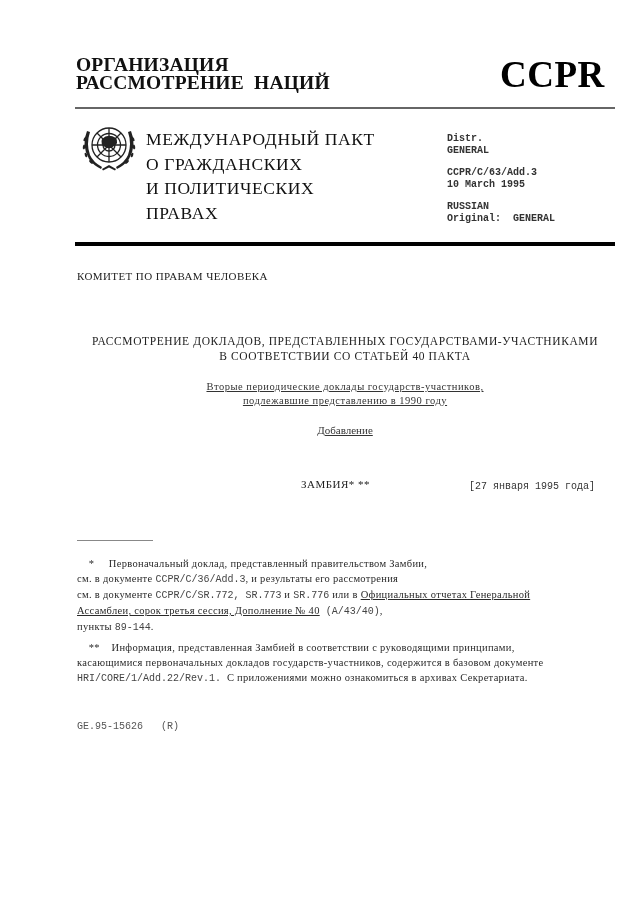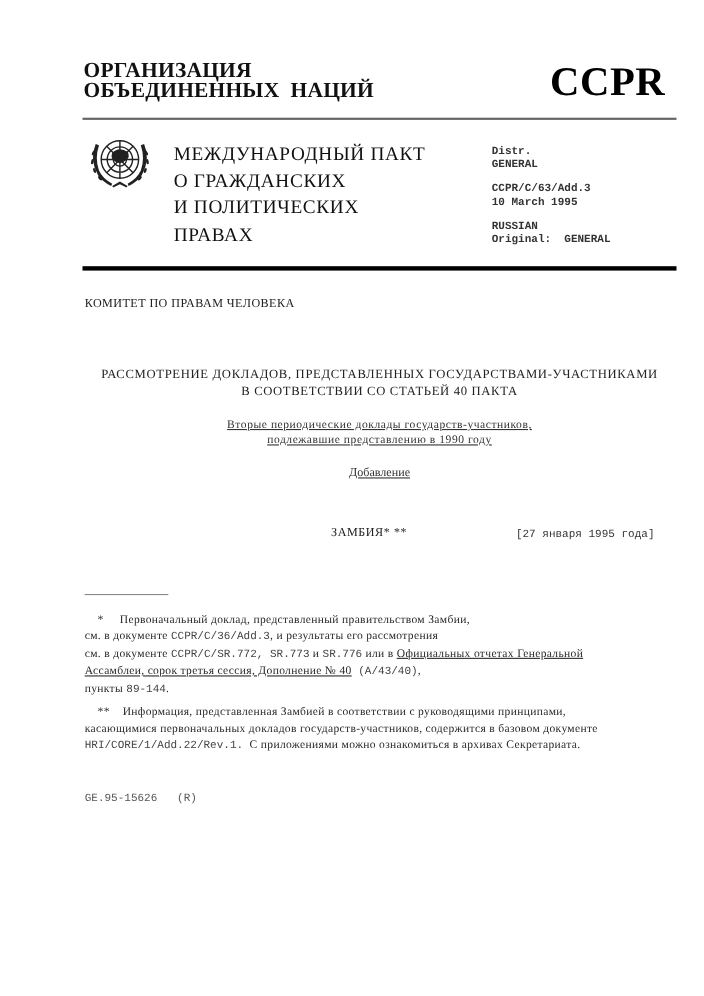--- a/index.html
+++ b/index.html
@@ -7,21 +7,21 @@
   .serif { font-family: "Liberation Serif", "DejaVu Serif", serif; }
   .mono  { font-family: "Liberation Mono", "DejaVu Sans Mono", monospace; }
   .abs { position:absolute; }
 
   .org { left:76px; top:56px; font-size:19.5px; font-weight:bold; line-height:18px; letter-spacing:0.2px; color:#111; }
   .org div { white-space:pre; }
   .ccpr { left:500px; top:54px; font-size:37px; font-weight:bold; line-height:42px; color:#000; letter-spacing:0.5px; }
   .rule-thin { left:75px; top:107px; width:540px; height:2px; background:#666; }
   .emblem { left:78px; top:117px; width:62px; height:62px; }
   .covenant { left:146px; top:127px; font-size:17.5px; line-height:24.5px; color:#111; letter-spacing:0.6px; }
-  .covenant div { white-space:pre;margin-left:12px; }
+  .covenant div { white-space:pre; }
   .meta { left:447px; top:133px; font-size:10px; line-height:11.5px; color:#333;font-weight:bold; }
   .meta div { white-space:pre; }
   .meta .gap { height:11px; }
   .rule-thick { left:75px; top:242px; width:540px; height:4px; background:#000; }
 
   .committee { left:77px; top:270px; font-size:11px; letter-spacing:0.4px; color:#222; }
   .center { left:0; width:690px; text-align:center; }
   .title1 { top:334px; font-size:11.5px; line-height:14.5px; letter-spacing:0.6px; color:#222; }
   .title1 div { white-space:pre; }
   .sub { top:380px; font-size:10.5px; line-height:14px; letter-spacing:0.5px; color:#333; }
@@ -38,21 +38,21 @@
   .fn div { white-space:pre; }
   .fn .m { font-family: "Liberation Mono", "DejaVu Sans Mono", monospace; font-size:10px; color:#444; letter-spacing:0; }
   .fn u { text-decoration:underline; }
   .job { left:77px; top:721px; font-size:10px; color:#555; white-space:pre; }
 </style>
 </head>
 <body>
 
 <div class="abs serif org">
   <div>ОРГАНИЗАЦИЯ</div>
-  <div>ОБЪЕДИНЕННЫХ  НАЦИЙ</div>
+  <div>РАССМОТРЕНИЕ  НАЦИЙ</div>
 </div>
 <div class="abs serif ccpr">CCPR</div>
 <div class="abs rule-thin"></div>
 
 <div class="abs emblem">
   <svg width="62" height="62" viewBox="0 0 62 62">
     <g fill="none" stroke="#222" stroke-width="1.3">
       <circle cx="31" cy="28" r="17"></circle>
       <circle cx="31" cy="28" r="11.5"></circle>
       <circle cx="31" cy="28" r="6"></circle>

